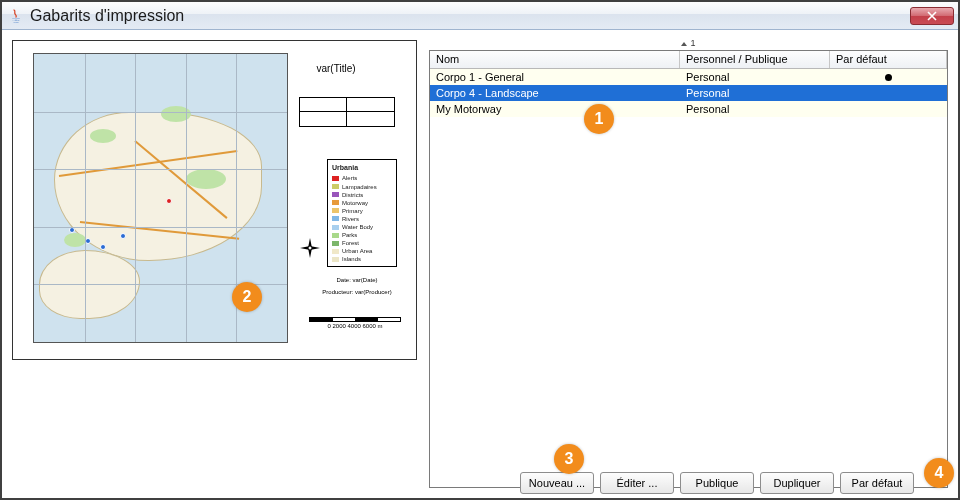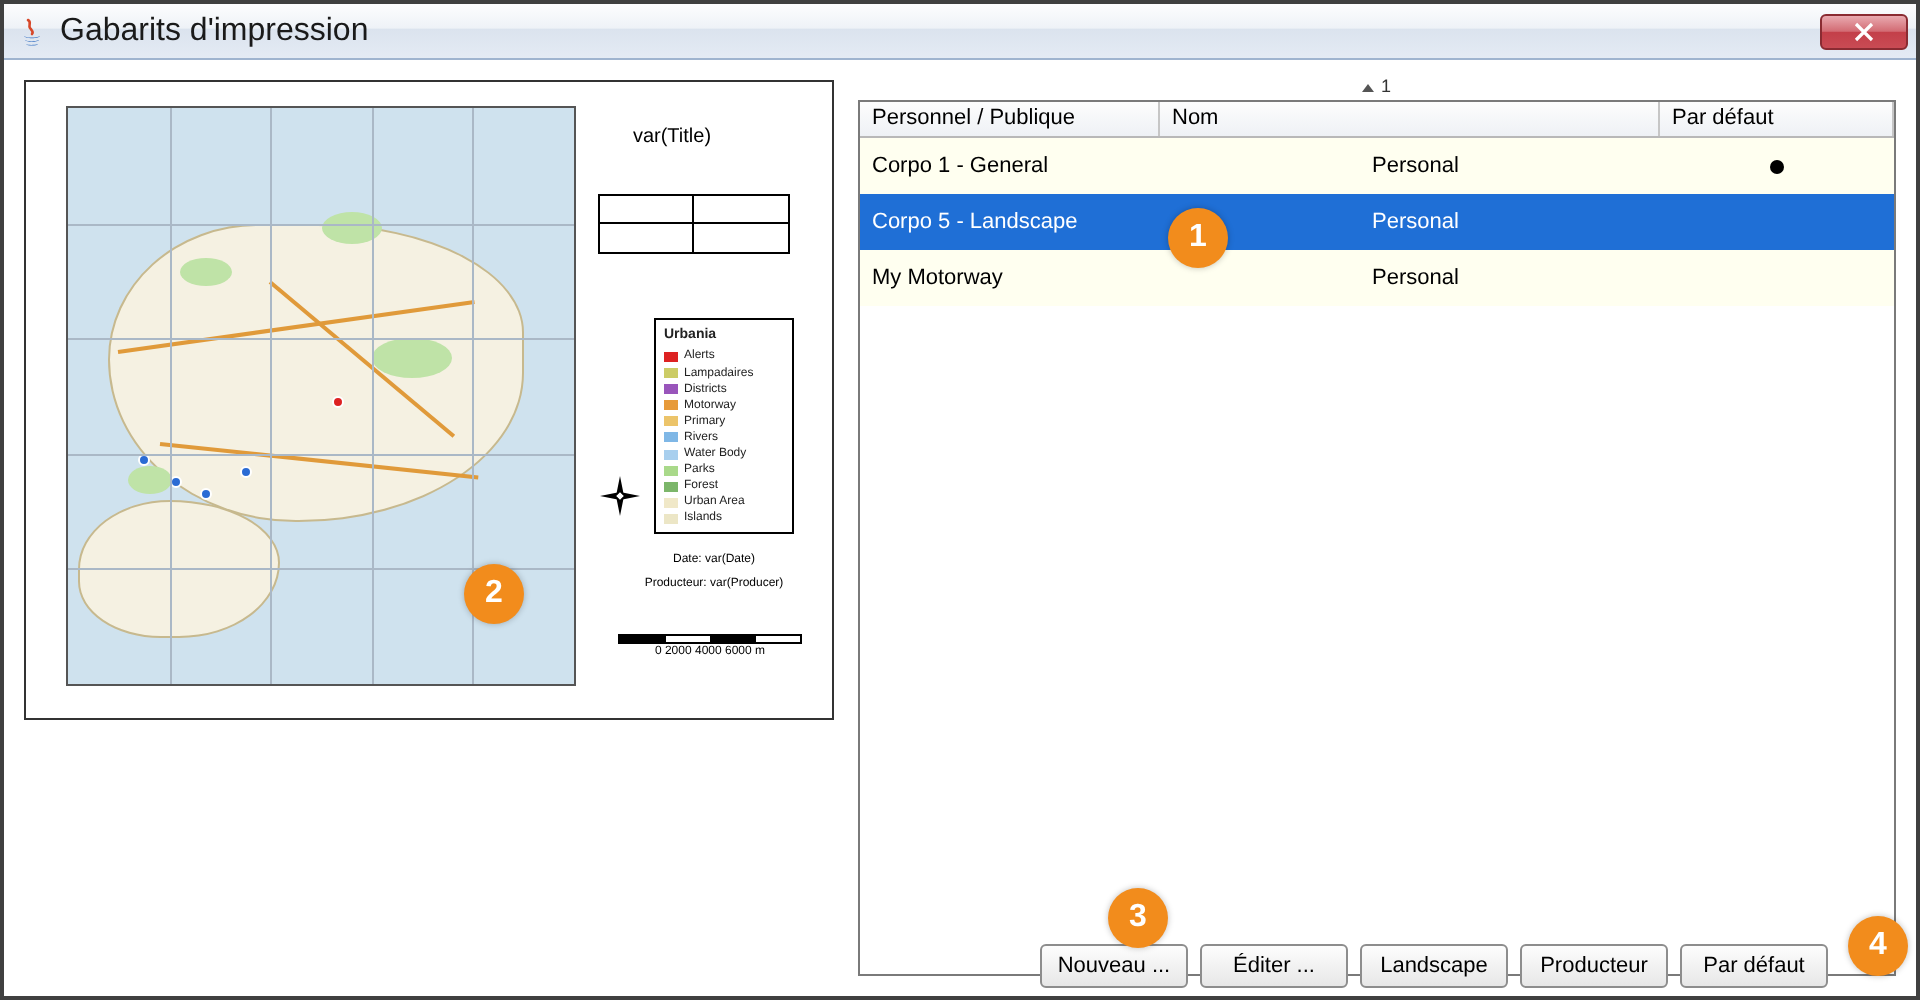--- a/index.html
+++ b/index.html
@@ -228,21 +228,21 @@
   .thead .th {
     padding: 2px 6px;
     border-right:1px solid #c6c6c6;
   }
   .col-nom { flex: 0 0 250px; }
   .col-pp  { flex: 0 0 150px; }
   .col-def { flex: 1; }
   .tbody { flex:1; }
   .tr {
     display:flex;
-    height:28px;
+    height:16px;
     font-size:11px;
     align-items:center;
     color:#000;
   }
   .tr.even { background:#fffff0; }
   .tr.sel  { background:#1f6fd6; color:#fff; }
   .tr .td { padding: 0 6px; }
   .dot {
     width:7px;height:7px;border-radius:50%;background:#000;margin:0 auto;
   }
@@ -419,52 +419,52 @@
       </div>
     </div>
   </div>
 
   <div class="right-pane">
     <div class="page-ind">
       <span class="arrow-up"></span><span>1</span>
     </div>
     <div class="table-wrap">
       <div class="thead">
+        <div class="th col-nom">Nom</div>
         <div class="th col-pp">Personnel / Publique</div>
-        <div class="th col-nom">Nom</div>
         <div class="th col-def">Par défaut</div>
       </div>
       <div class="tbody" id="tbody">
           <div class="tr even">
             <div class="td col-nom">Corpo 1 - General</div>
             <div class="td col-pp">Personal</div>
             <div class="td col-def" style="text-align: center;">
               <div class="dot"></div>
             </div>
           </div>
           <div class="tr sel">
-            <div class="td col-nom">Corpo 5 - Landscape</div>
+            <div class="td col-nom">Corpo 4 - Landscape</div>
             <div class="td col-pp">Personal</div>
             <div class="td col-def" style="text-align: center;"></div>
           </div>
           <div class="tr even">
             <div class="td col-nom">My Motorway</div>
             <div class="td col-pp">Personal</div>
             <div class="td col-def" style="text-align: center;"></div>
           </div>
         </div>
     </div>
   </div>
 
 </div>
 
 <div class="button-row">
   <div class="btn">Nouveau ...</div>
   <div class="btn">Éditer ...</div>
-  <div class="btn">Landscape</div>
-  <div class="btn">Producteur</div>
+  <div class="btn">Publique</div>
+  <div class="btn">Dupliquer</div>
   <div class="btn">Par défaut</div>
 </div>
 
 <div class="badge" style="left:582px; top:102px;">1</div>
 <div class="badge" style="left:230px; top:280px;">2</div>
 <div class="badge" style="left:552px; top:442px;">3</div>
 <div class="badge" style="left:922px; top:456px;">4</div>
 
 </body></html>

